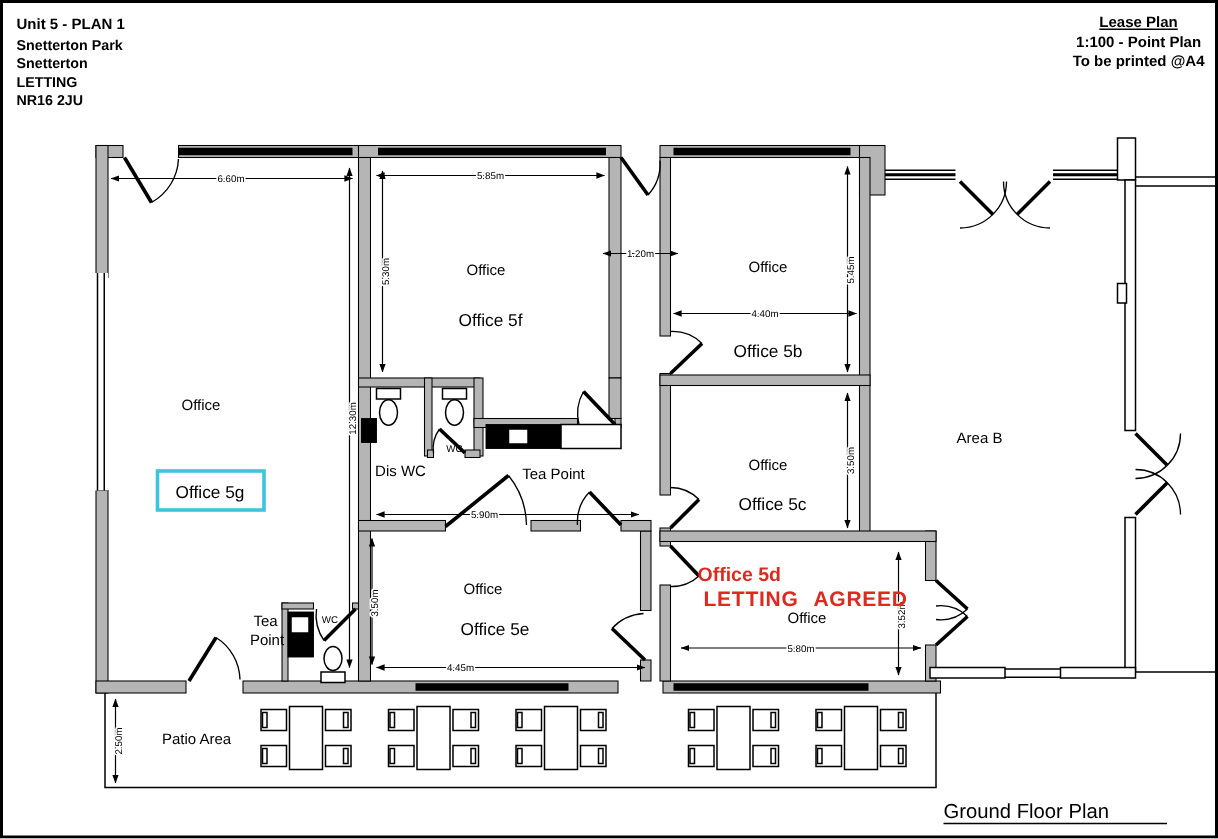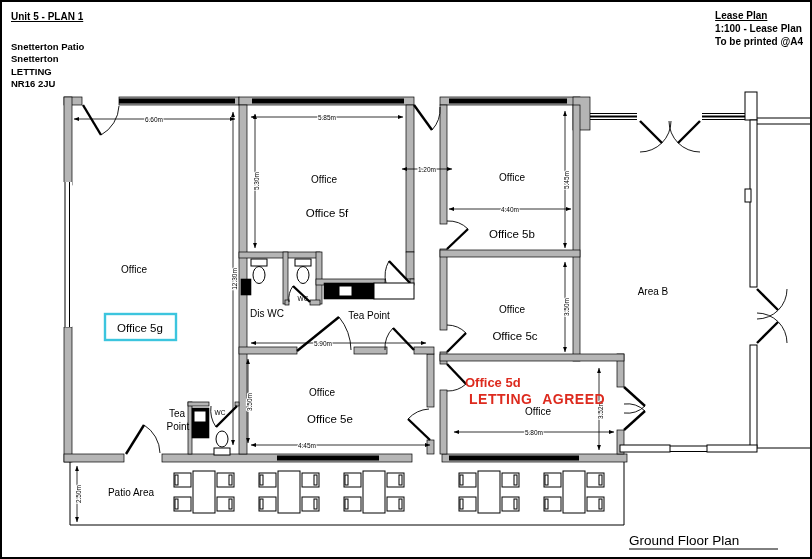--- a/index.html
+++ b/index.html
@@ -1,22 +1,22 @@
 <!DOCTYPE html>
 <html style="--wall-fill: #b5b5b5; --letting-red: #dd2a1e; --highlight-cyan: #3cc5de;"><head>
 <meta charset="utf-8">
 <style>
   html,body{margin:0;padding:0;background:#fff;}
   .page{position:relative;width:812px;height:559px;border:2px solid #000;
         box-sizing:border-box;background:#fff;overflow:hidden;
         font-family:"Liberation Sans",sans-serif;color:#000;}
   .hdr-left{position:absolute;top:8px;left:9px;font-size:9.5px;font-weight:bold;
             line-height:1.3;z-index:2;}
-  .hdr-left .title{font-size:10px;text-decoration:underline;margin-bottom:18px;}
-  .hdr-right{position:absolute;top:7px;right:7px;text-align:left;font-size:10px;
+  .hdr-left .title{font-size:10px;margin-bottom:2px;}
+  .hdr-right{position:absolute;top:7px;right:7px;text-align:center;font-size:10px;
              font-weight:bold;line-height:1.3;z-index:2;}
   .hdr-right .title{text-decoration:underline;}
   svg{position:absolute;left:0;top:0;}
   svg text{font-family:"Liberation Sans",sans-serif;fill:#000;}
   .wall{fill:var(--wall-fill,#b5b5b5);stroke:#000;stroke-width:.7;}
   .thinwall{fill:#fff;stroke:#000;stroke-width:1;}
   .win{fill:#000;stroke:none;}
   .ln{stroke:#000;stroke-width:1;fill:none;}
   .ln2{stroke:#000;stroke-width:2;fill:none;}
   .arc{stroke:#000;stroke-width:.9;fill:none;}
@@ -34,29 +34,29 @@
   .status{font-size:14px;word-spacing:6px;letter-spacing:.5px;}
   .name5d{font-size:13px;}
 </style>
 </head>
 <body>
 
 <div class="page">
 
   <div class="hdr-left">
     <div class="title">Unit 5 - PLAN 1</div>
-    <div>Snetterton Patio</div>
+    <div>Snetterton Park</div>
     <div>Snetterton</div>
     <div>LETTING</div>
     <div>NR16 2JU</div>
   </div>
 
   <div class="hdr-right">
     <div class="title">Lease Plan</div>
-    <div>1:100 - Lease Plan</div>
+    <div>1:100 - Point Plan</div>
     <div>To be printed @A4</div>
   </div>
 
   <svg width="812" height="559" viewBox="0 0 812 559">
     <defs>
       <marker id="arr" viewBox="0 0 10 10" refX="9" refY="5" markerWidth="7.5" markerHeight="7.5" orient="auto-start-reverse">
         <path d="M0,1.5 L9.5,5 L0,8.5 z" fill="#000"></path>
       </marker>
       <g id="ptable">
         <rect x="-30" y="-19" width="17" height="14" class="fix"></rect>

